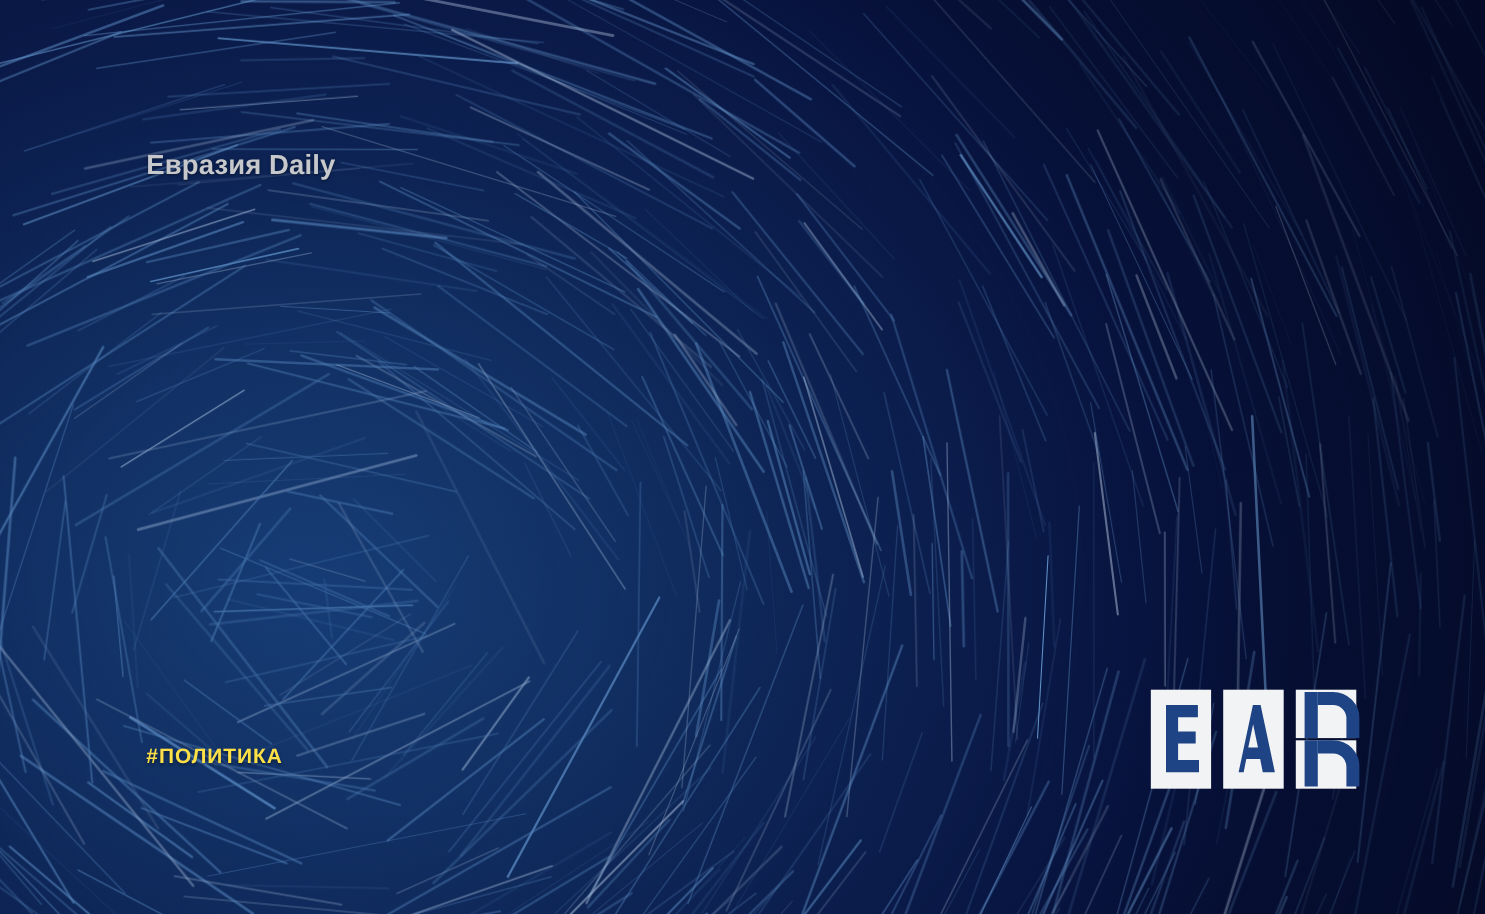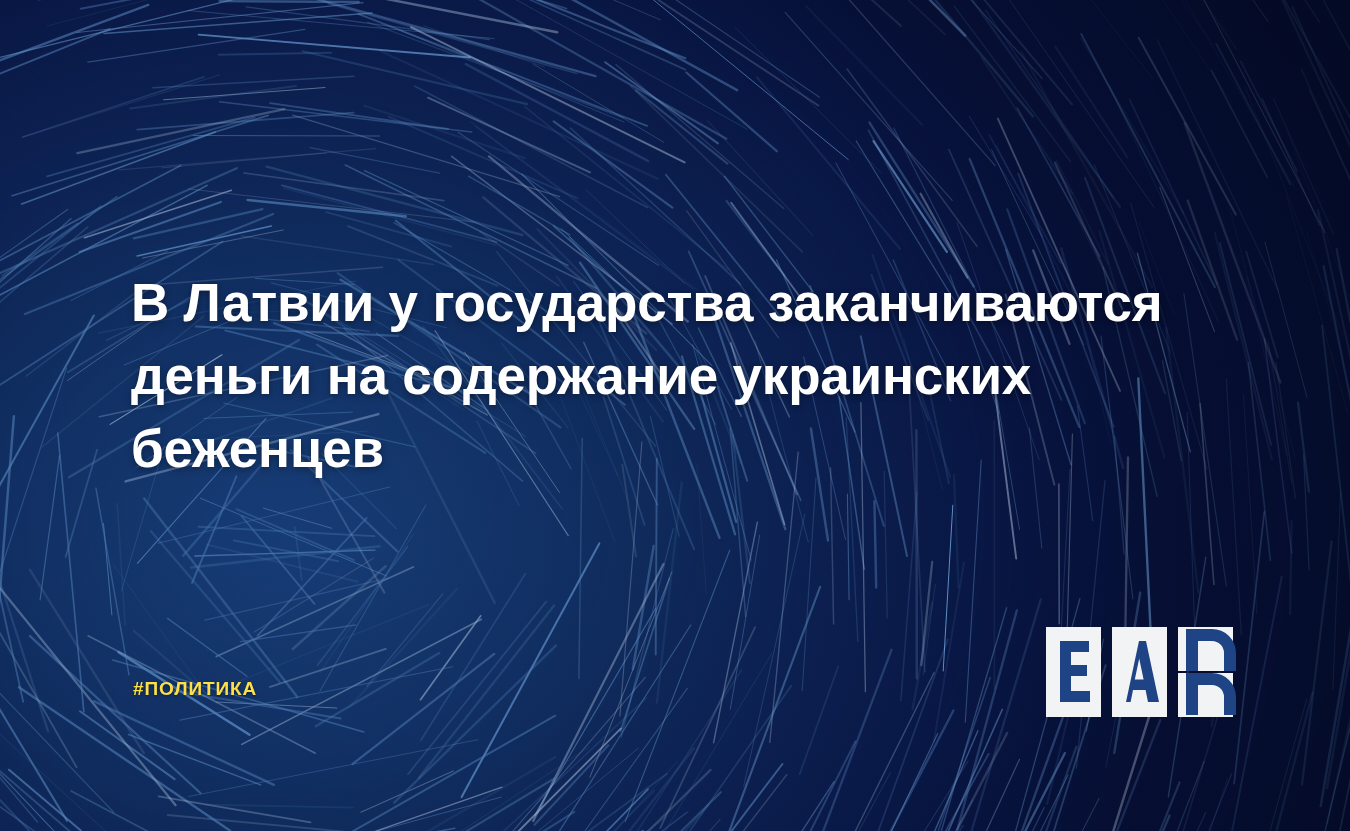--- a/index.html
+++ b/index.html
@@ -736,22 +736,22 @@
           <line x1="385.7" y1="648.9" x2="270.1" y2="686.9" stroke="#cfe2f8" stroke-width="1.93" stroke-linecap="round" opacity="0.420"></line>
           <line x1="411.0" y1="27.2" x2="684.6" y2="162.4" stroke="#cfe2f8" stroke-width="2.05" stroke-linecap="round" opacity="0.445"></line>
         </g>
     </svg>
   </div>
 
   <div class="bg-vign"></div>
 
   <div class="content">
 
-
-    <div class="headline">В Латвии у государства заканчиваются деньги на содержание украинских беженцев</div>
+    <div class="site-name">Евразия Daily</div>
+
 
     <div class="tag">#ПОЛИТИКА</div>
 
     <div class="logo">
       <svg width="190" height="94" viewBox="0 0 190 94" xmlns="http://www.w3.org/2000/svg" aria-hidden="true">
 
         <g>
           <rect x="0" y="2" width="55" height="90" fill="#f2f3f5"></rect>
           <path d="M14 16 h29 v11 h-18 v13 h16 v11 h-16 v15 h19 v11 h-30 z" fill="#1f4485"></path>
         </g>

